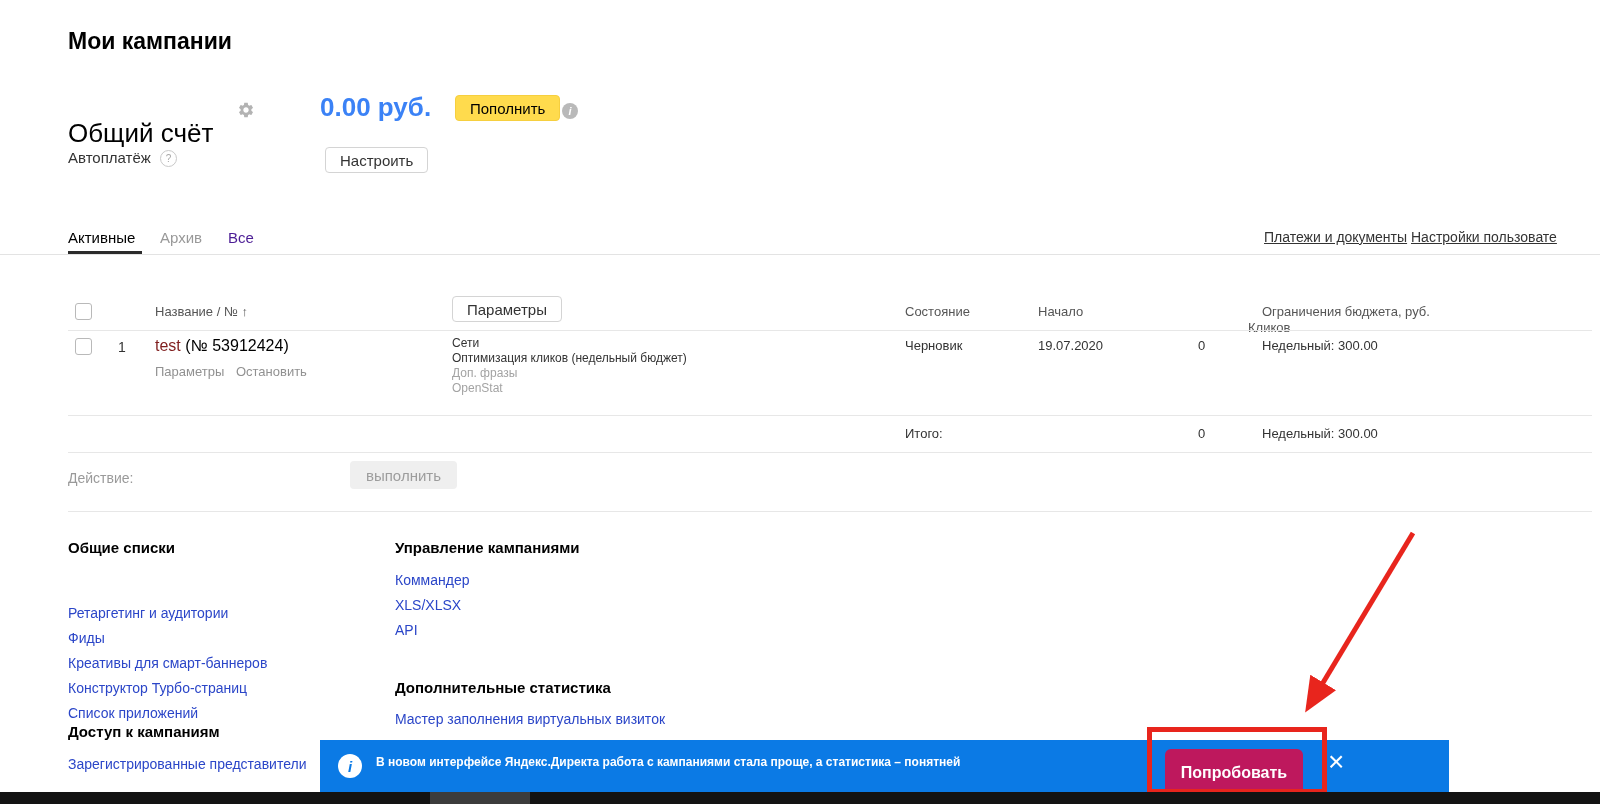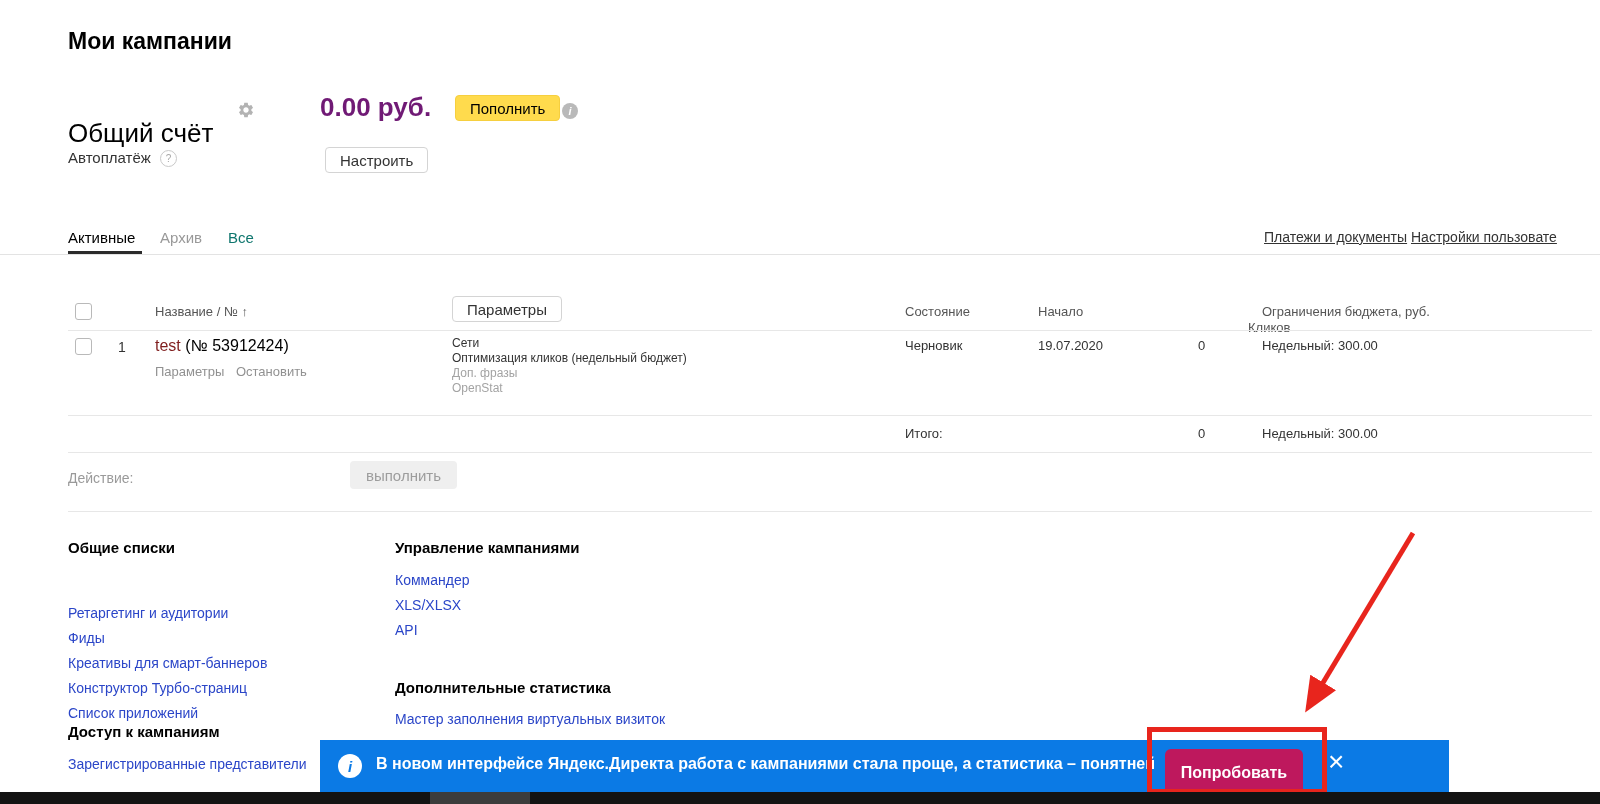--- a/index.html
+++ b/index.html
@@ -5,39 +5,39 @@
   html,body{margin:0;padding:0;}
   body{font-family:"Liberation Sans","DejaVu Sans",sans-serif;background:#fff;}
   #canvas{position:relative;width:1600px;height:804px;background:#fff;overflow:hidden;}
 
   .abs{position:absolute;}
 
   
   .page-title{left:68px;top:28px;font-size:23px;font-weight:bold;color:#000;}
   .acct-label{left:68px;top:92px;font-size:26px;color:#000;margin-top:26px;}
   .gear{left:237px;top:101px;width:18px;height:18px;}
-  .acct-balance{left:320px;top:92px;font-size:26px;font-weight:bold;color:#701a75;}
+  .acct-balance{left:320px;top:92px;font-size:26px;font-weight:bold;color:#3b82f6;}
   .btn-yellow{left:455px;top:95px;height:26px;padding:0 14px;background:#ffdb4d;border:1px solid #f6cf3f;
     border-radius:4px;font-size:15px;color:#000;display:flex;align-items:center;cursor:pointer;}
   .info-circle{left:562px;top:103px;width:16px;height:16px;border-radius:50%;background:#b9b9b9;color:#fff;
     font-size:11px;font-weight:bold;display:flex;align-items:center;justify-content:center;font-style:italic;}
   .autopay{left:68px;top:149px;font-size:15px;color:#333;}
   .q-circle{left:160px;top:150px;width:15px;height:15px;border:1px solid #c9c9c9;border-radius:50%;
     color:#a7a7a7;font-size:10px;display:flex;align-items:center;justify-content:center;}
   .btn-plain{height:26px;padding:0 14px;background:#fff;border:1px solid #d4d4d4;border-radius:4px;
     font-size:15px;color:#333;display:flex;align-items:center;cursor:pointer;}
   .configure{left:325px;top:147px;}
 
   
   .tabs-line{left:0;top:254px;width:1600px;height:1px;background:#e3e3e3;}
   .tab{top:229px;font-size:15px;cursor:pointer;}
   .tab-active{left:68px;color:#000;}
   .tab-underline{left:68px;top:251px;width:74px;height:3px;background:#2b2b2b;}
   .tab-archive{left:160px;color:#999;}
-  .tab-all{left:228px;color:#0f766e;}
+  .tab-all{left:228px;color:#4c1d95;}
   .hdr-link{top:229px;font-size:14px;color:#333;text-decoration:underline;cursor:pointer;white-space:nowrap;}
 
   
   .hline{height:1px;background:#e7e7e7;}
   .checkbox{width:15px;height:15px;border:1px solid #b9b9b9;border-radius:3px;background:#fff;cursor:pointer;}
   .th{font-size:13px;color:#555;white-space:nowrap;}
   .btn-params{left:452px;top:296px;}
   .row-num{left:118px;top:339px;font-size:14px;color:#333;}
   .camp-name{left:155px;top:337px;font-size:16px;white-space:nowrap;}
   .camp-name .lnk{color:#7f1d1d;cursor:pointer;}
@@ -56,21 +56,21 @@
   .btn-exec{color:#9d9d9d;}
 
   
   .sec-title{font-size:15px;font-weight:bold;color:#000;white-space:nowrap;}
   .f-link{font-size:14px;color:#2b46c8;cursor:pointer;white-space:nowrap;display:block;margin-bottom:9px;}
 
   
   .banner{left:320px;top:740px;width:1129px;height:52px;background:#0b7ae5;display:flex;align-items:center;z-index:5;}
   .banner-icon{position:absolute;left:18px;top:14px;width:24px;height:24px;border-radius:50%;background:#fff;
     color:#0b7ae5;font-weight:bold;font-size:15px;display:flex;align-items:center;justify-content:center;font-style:italic;}
-  .banner-text{position:absolute;left:56px;top:15px;font-size:16px;font-weight:bold;color:#fff;white-space:nowrap;}
+  .banner-text{position:absolute;left:56px;top:15px;font-size:12px;font-weight:bold;color:#fff;white-space:nowrap;}
   .banner-btn{position:absolute;left:845px;top:9px;width:138px;height:48px;background:#be185d;border:none;
     border-radius:6px;color:#fff;font-size:16px;font-weight:bold;display:flex;align-items:center;justify-content:center;cursor:pointer;}
   .banner-close{position:absolute;left:1008px;top:6px;font-size:28px;font-weight:300;color:#fff;cursor:pointer;}
 
   
   .red-rect{left:1147px;top:727px;width:180px;height:67px;border:5px solid #e8251d;z-index:9;box-sizing:border-box;}
   .arrow-svg{left:1280px;top:515px;width:150px;height:215px;z-index:9;pointer-events:none;}
 
   
   .bottom-bar{left:0;top:792px;width:1600px;height:12px;background:#131313;z-index:10;}

